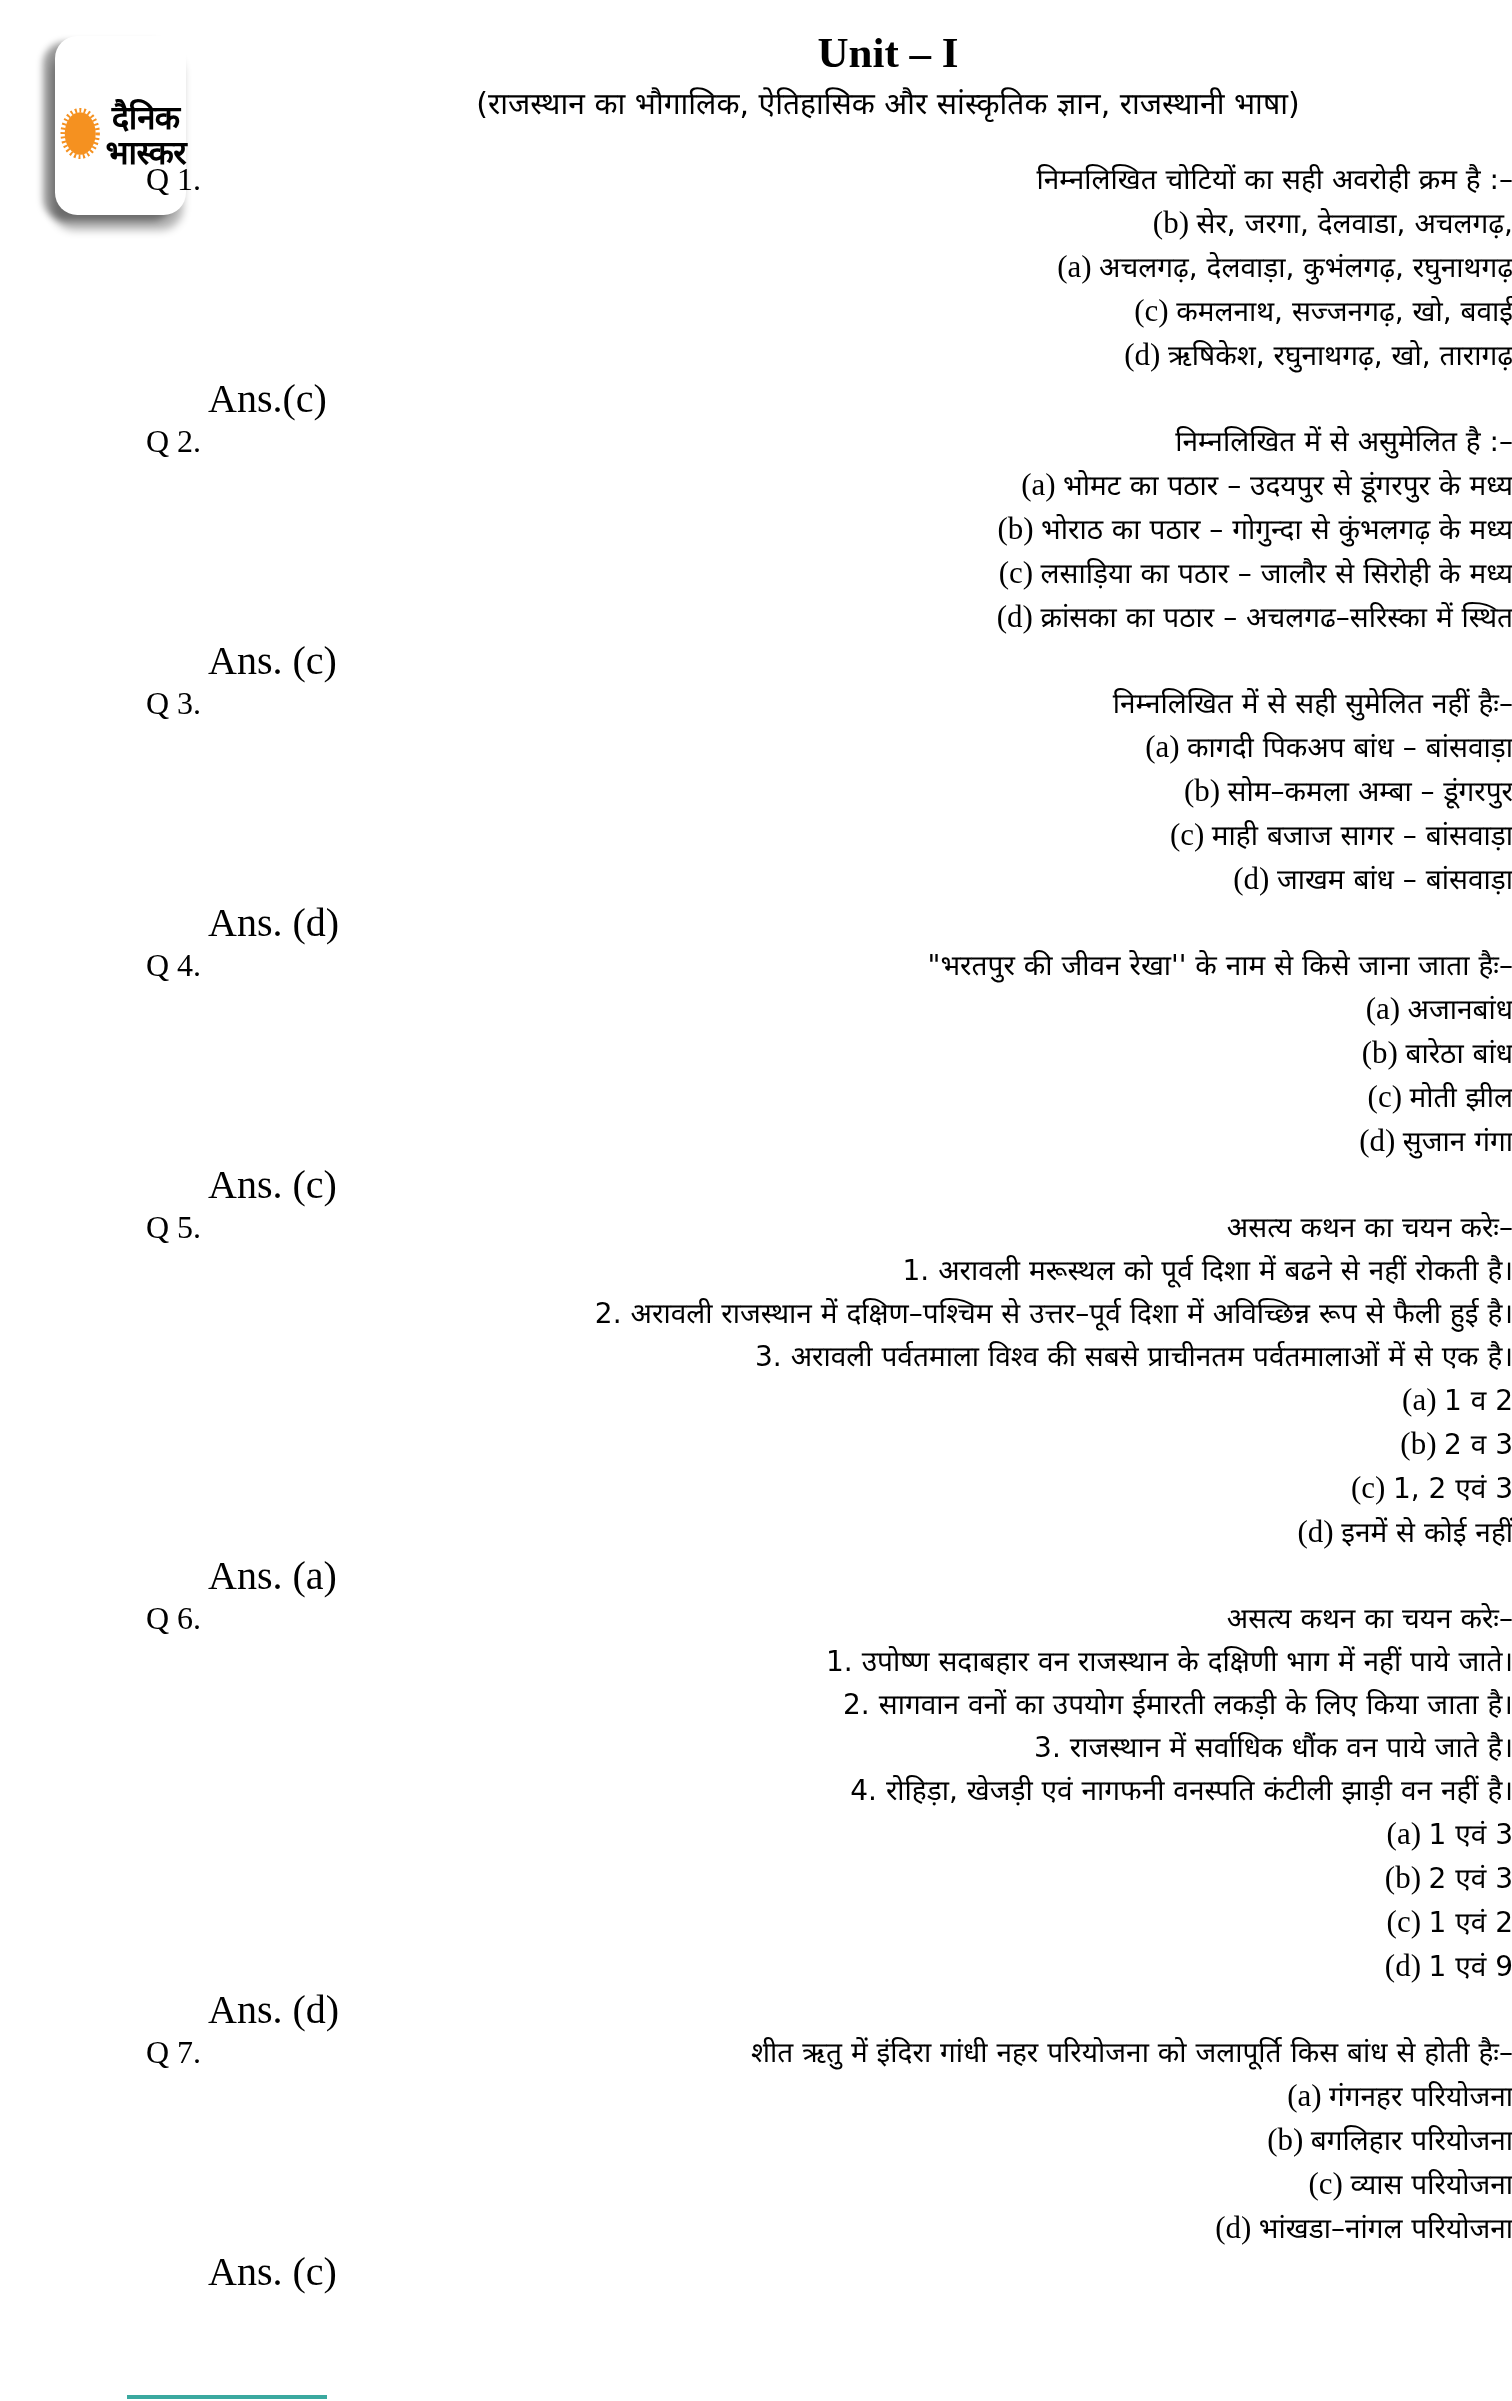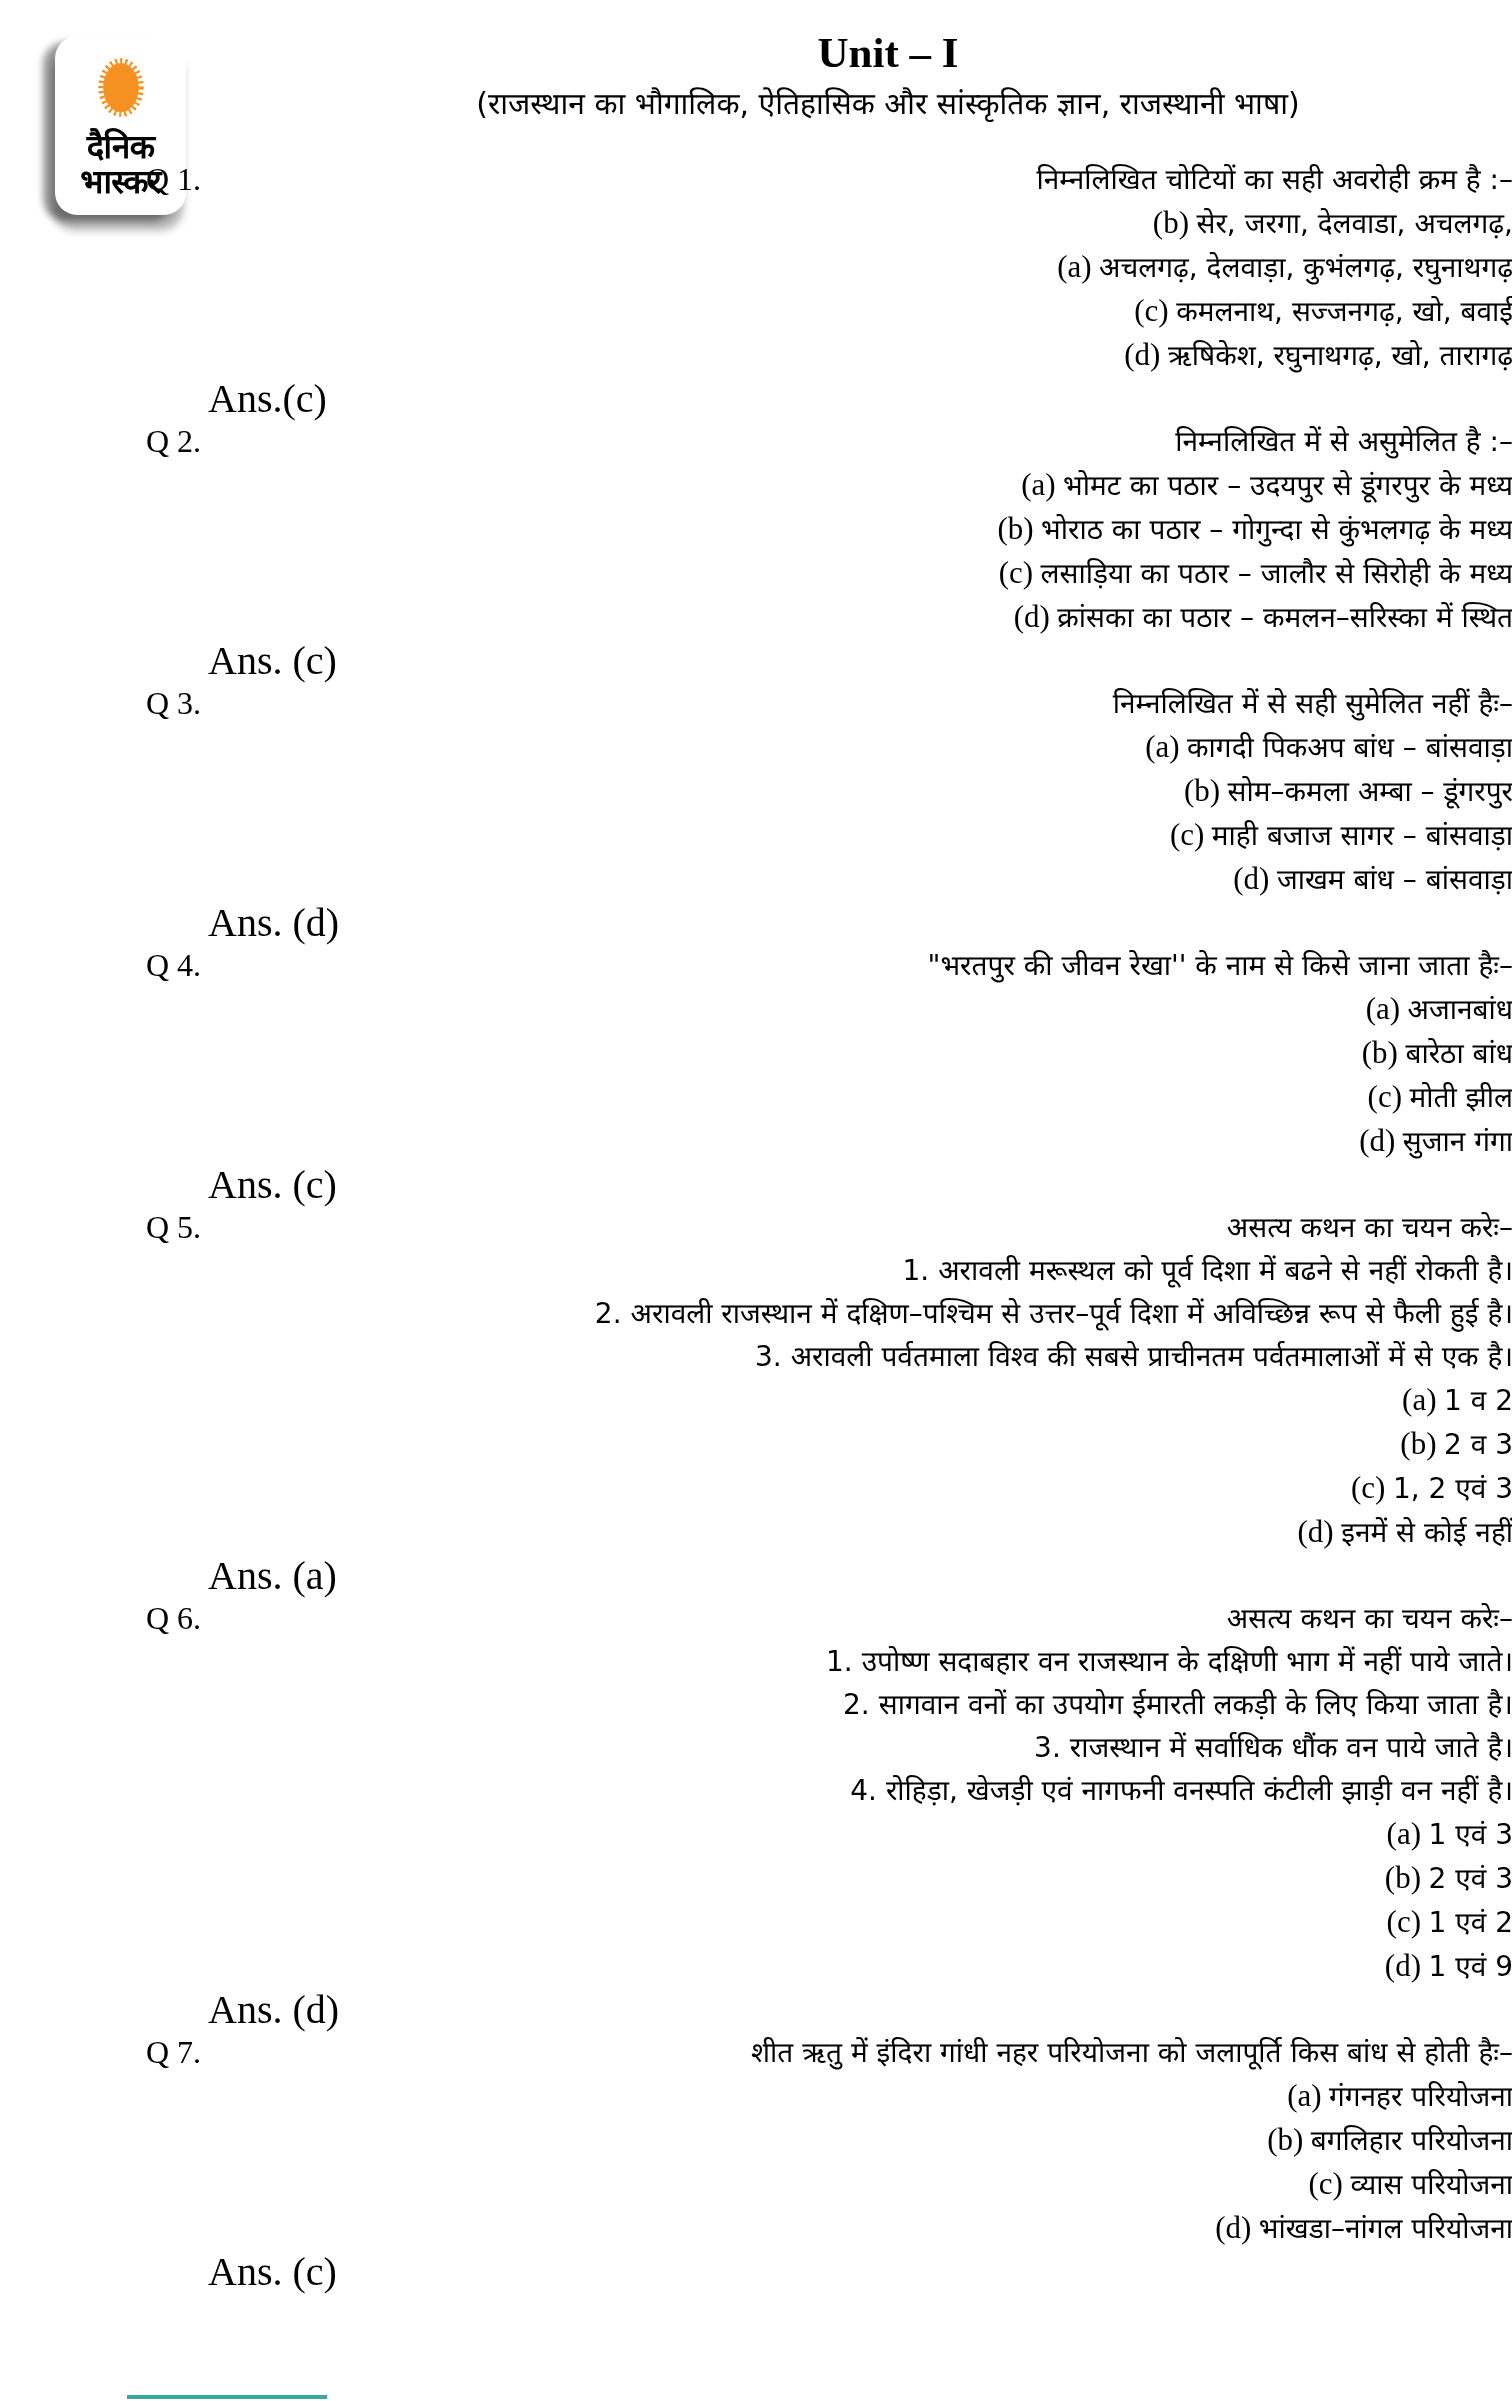--- a/index.html
+++ b/index.html
@@ -7,21 +7,21 @@
     width:1513px;height:2401px;
     background:#ffffff;color:#000;
     font-family:"DejaVu Sans",sans-serif;
     position:relative;overflow:hidden;
   }
   
   .logo-card{
     position:absolute;left:55px;top:36px;width:131px;height:179px;
     background:#fff;border-radius:22.4px;
     box-shadow:-12px 6px 7.5px rgba(0,0,0,.40), -3px 15px 9px rgba(0,0,0,.30);
-    display:flex;flex-direction:column;align-items:center;
+    display:flex;flex-direction:row;align-items:center;
     padding-top:12px;box-sizing:border-box;
   }
   .logo-sun{margin-top:4.5px;}
   .logo-text{
     font-weight:bold;font-size:33px;line-height:35px;text-align:center;
     letter-spacing:-0.7px;margin-top:7.5px;
   }
   
   .doc-header{margin-left:263px;text-align:center;padding-top:30px;}
   .doc-title{
@@ -79,21 +79,21 @@
   </div>
 
   <div class="q-block">
     <div class="q-num">Q 2.</div>
     <div class="row">निम्नलिखित में से असुमेलित है :–</div>
     <div class="stmts"></div>
     <div class="opts">
         <div class="row"><span class="opt-key">(a)</span><span>भोमट का पठार – उदयपुर से डूंगरपुर के मध्य</span></div>
         <div class="row"><span class="opt-key">(b)</span><span>भोराठ का पठार – गोगुन्दा से कुंभलगढ़ के मध्य</span></div>
         <div class="row"><span class="opt-key">(c)</span><span>लसाड़िया का पठार – जालौर से सिरोही के मध्य</span></div>
-        <div class="row"><span class="opt-key">(d)</span><span>क्रांसका का पठार – कमलन–सरिस्का में स्थित</span></div>
+        <div class="row"><span class="opt-key">(d)</span><span>क्रांसका का पठार – अचलगढ–सरिस्का में स्थित</span></div>
       </div>
     <div class="ans-row">Ans. (c)</div>
   </div>
 
   <div class="q-block">
     <div class="q-num">Q 3.</div>
     <div class="row">निम्नलिखित में से सही सुमेलित नहीं हैः–</div>
     <div class="stmts"></div>
     <div class="opts">
         <div class="row"><span class="opt-key">(a)</span><span>कागदी पिकअप बांध – बांसवाड़ा</span></div>

